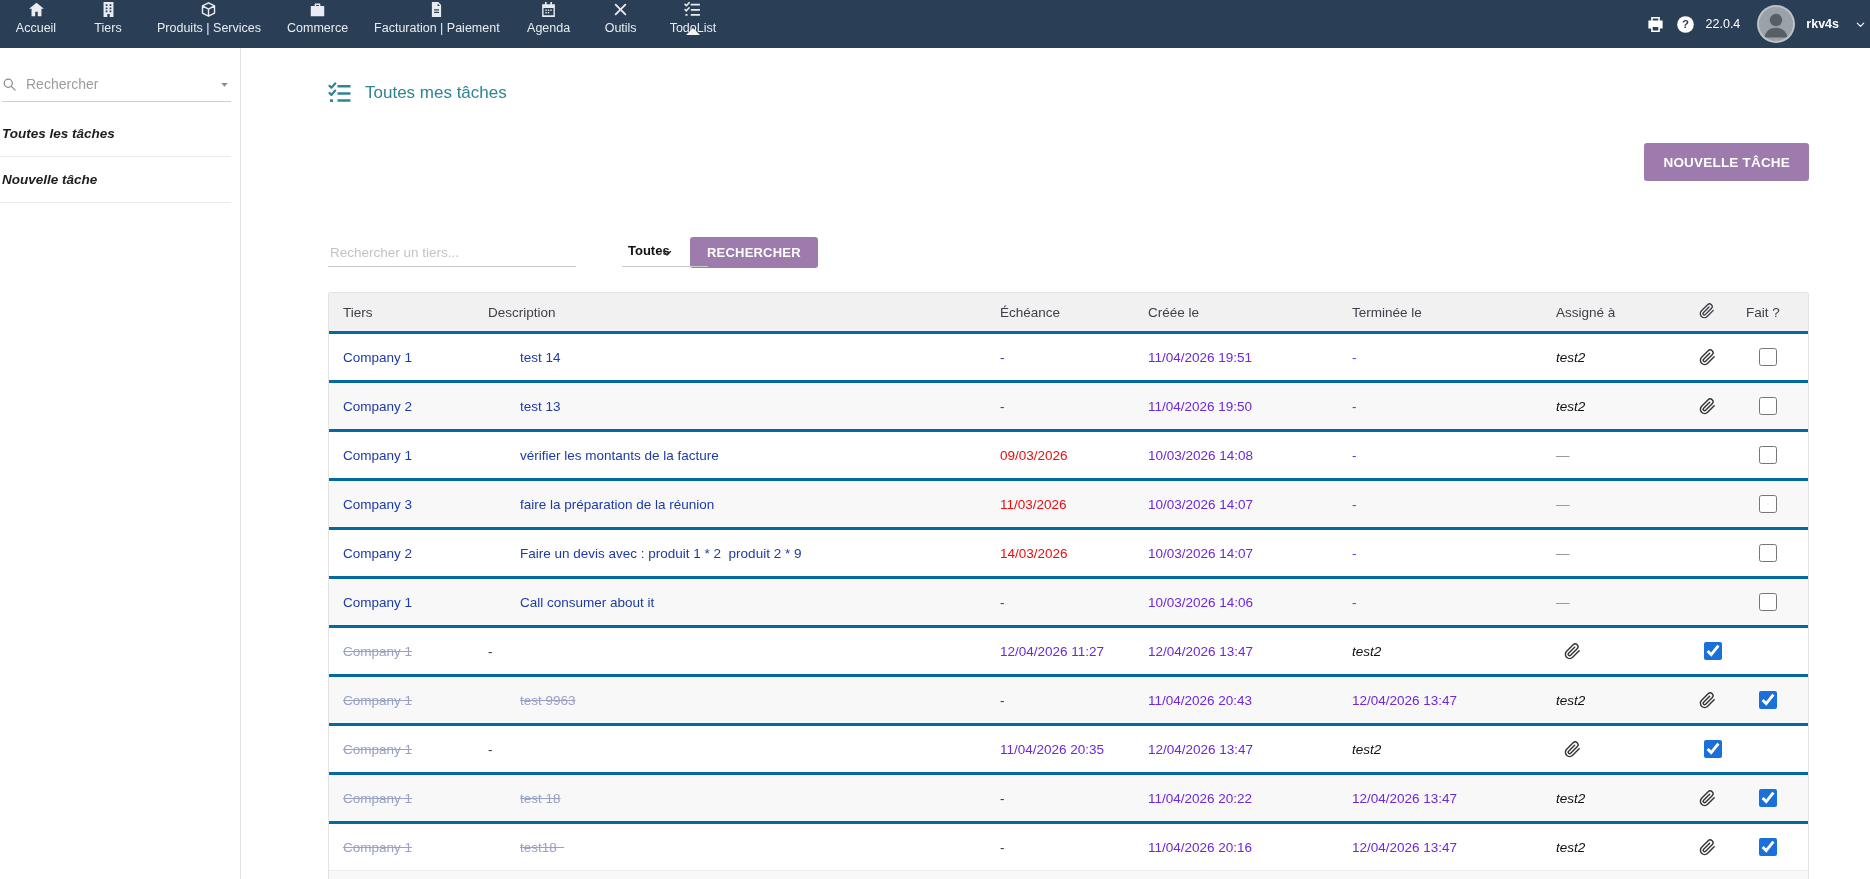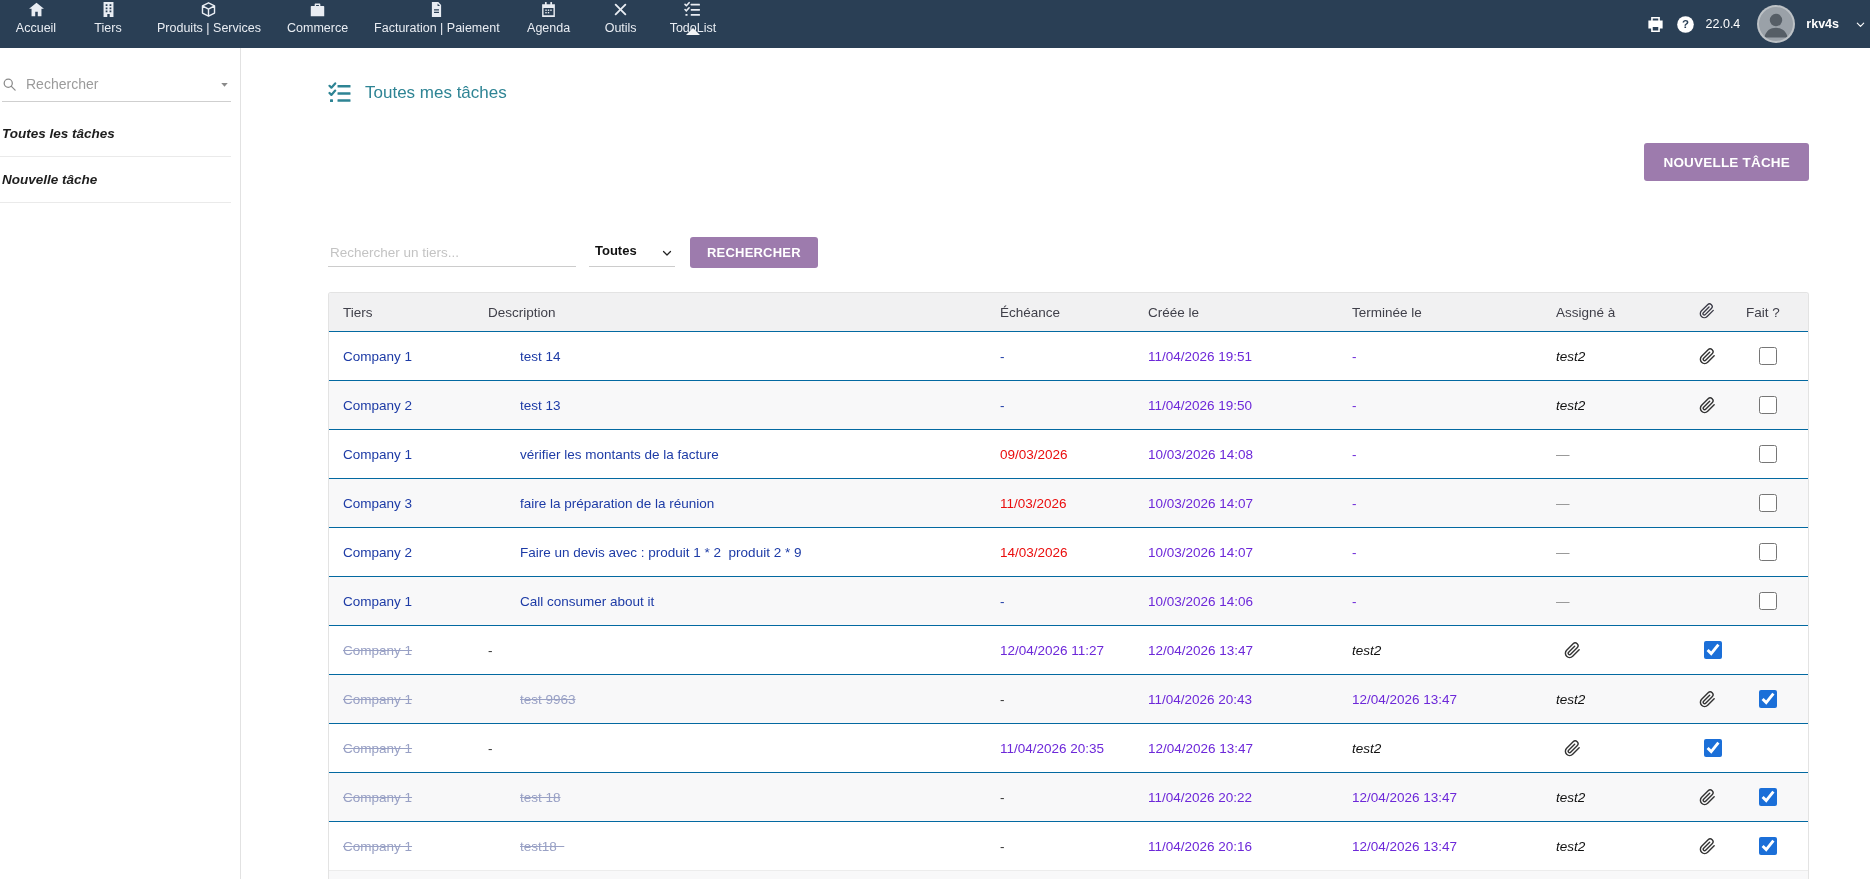--- a/index.html
+++ b/index.html
@@ -80,39 +80,39 @@
   .filter-row{display:flex;align-items:center;gap:13px;margin:56px 0 0 87px;}
   .filter-input{
     width:248px;height:29px;border:none;border-bottom:1px solid #ccc;outline:none;
     font-size:13.5px;font-family:inherit;color:#444;box-sizing:border-box;background:transparent;
   }
   .filter-input::placeholder{color:#c3c3c3;}
   .select-wrap{position:relative;width:86px;}
   .select-wrap select{
     width:100%;height:29px;border:none;border-bottom:1px solid #ccc;outline:none;background:transparent;
     font-size:13px;font-weight:bold;font-family:inherit;color:#111;
-    appearance:none;-webkit-appearance:none;padding:0 18px 4px 6px;cursor:pointer;
+    appearance:none;-webkit-appearance:none;padding:0 18px 4px 6px;cursor:pointer;margin-left:33px;
   }
   .select-caret{position:absolute;right:2px;bottom:8px;width:12px;height:12px;color:#222;pointer-events:none;display:flex;}
   .select-caret svg{width:12px;height:12px;}
   .btn-search{height:31px;padding:0 17px;font-size:13px;margin-left:2px;}
   
   .table-wrap{
     margin:24px 0 0 87px;width:1481px;box-sizing:border-box;
     border:1px solid #e3e3e3;border-bottom:none;border-radius:3px 3px 0 0;overflow:hidden;
   }
   .t-header,.row{
     display:grid;grid-template-columns:145px 512px 148px 204px 204px 135px 55px 62px;
     align-items:center;padding-left:14px;box-sizing:border-box;
   }
   .t-header{height:38px;background:#f1f1f2;color:#40404a;font-size:13.5px;}
   .hcell{white-space:nowrap;}
   .h-icon{width:16px;height:16px;display:inline-flex;color:#3a3a46;margin-left:8px;}
   .h-icon svg{width:16px;height:16px;}
-  .row{height:49px;border-top:1px solid #0369a1;font-size:13.5px;background:#fff;}
+  .row{height:49px;border-top:3px solid #0369a1;font-size:13.5px;background:#fff;}
   .row.alt{background:#f8f8f9;}
   .cell{white-space:nowrap;overflow:hidden;text-overflow:ellipsis;padding-right:8px;}
   .c-tiers,.c-desc{color:var(--link_blue,#1d3ba6);text-decoration:none;cursor:pointer;}
   .c-desc{white-space:pre;margin-left:32px;}
   .c-ech{color:var(--link_blue,#1d3ba6);}
   .c-ech.overdue{color:var(--overdue_red,#ea0d0d);font-weight:normal;}
   .c-date{color:#6d28d9;}
   .c-assign{color:#111;font-style:italic;}
   .c-assign.muted{color:#9a9a9a;}
   .done .c-tiers,.done .c-desc{color:var(--done_muted,#99a1c5);text-decoration:line-through;}

